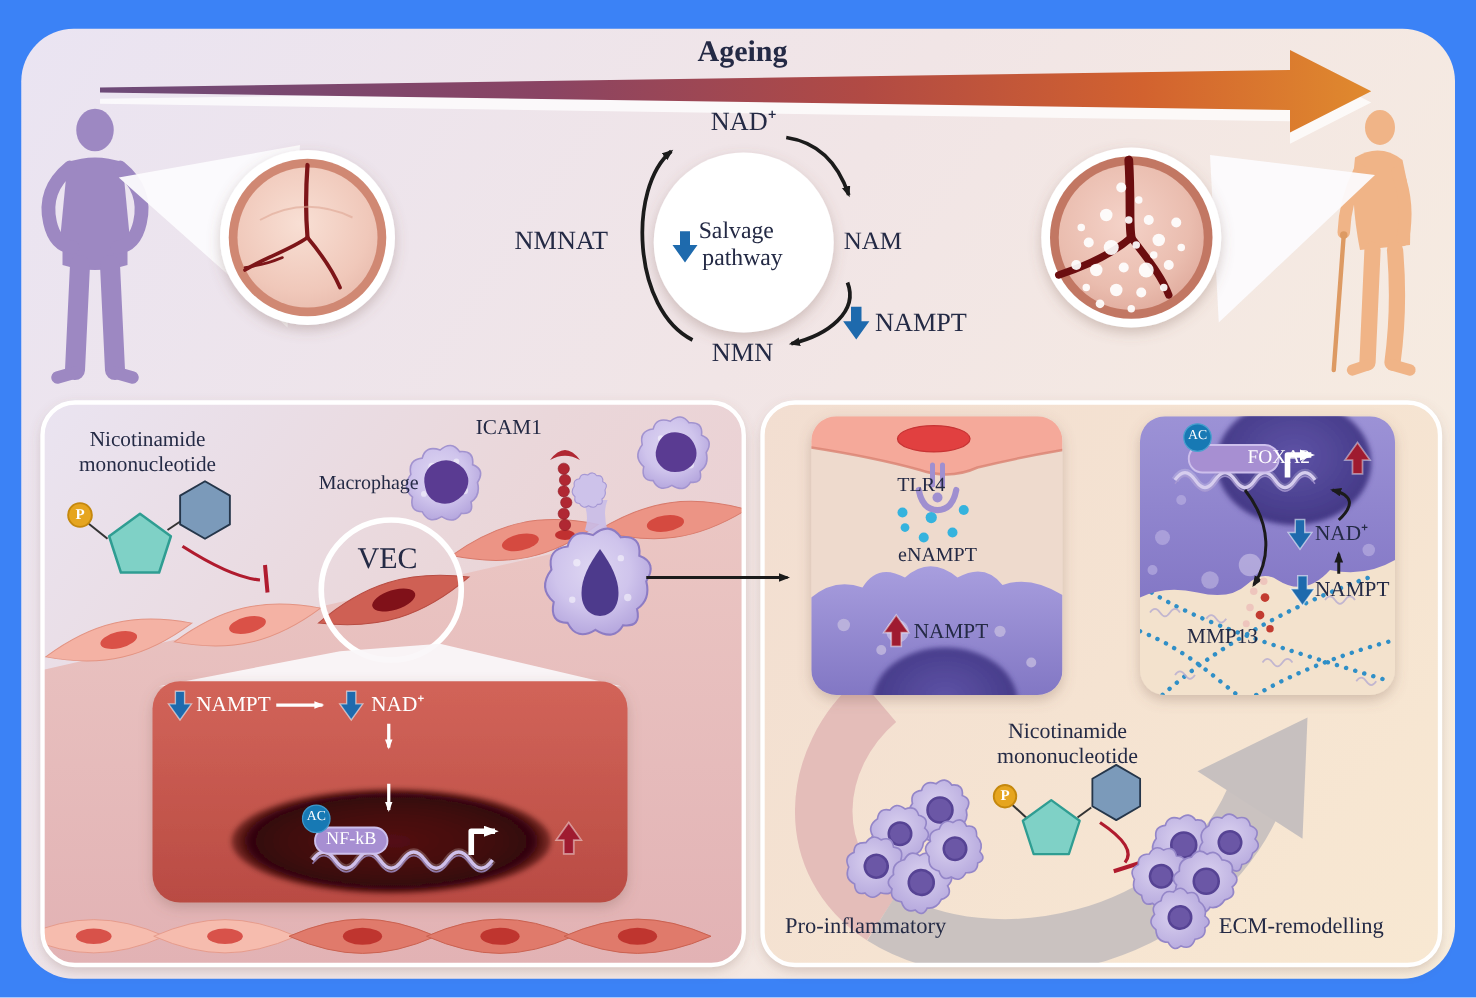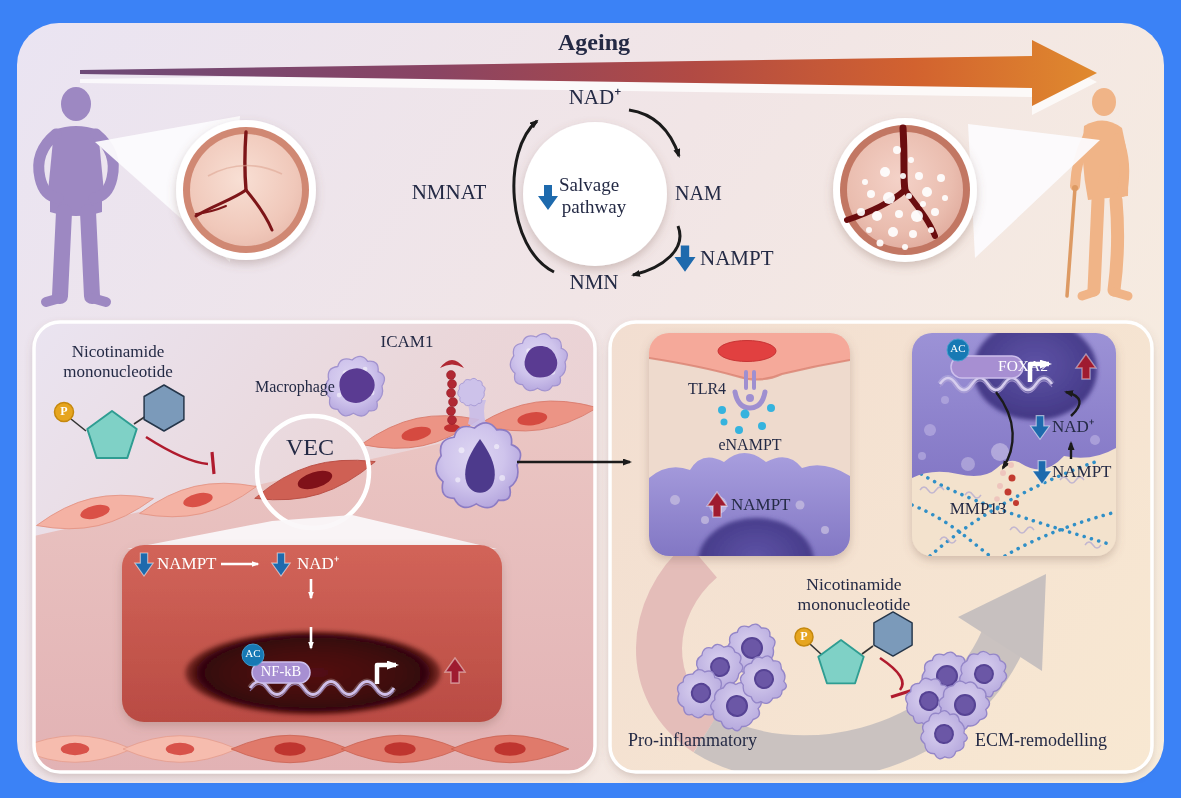--- a/index.html
+++ b/index.html
@@ -509,21 +509,21 @@
 <span class="t c" style="left:118px;top:363px;font-size:17px;">mononucleotide</span>
 <span class="t c w bold" style="left:64px;top:405px;font-size:12px;">P</span>
 <span class="t" style="left:255px;top:379px;font-size:16px;">Macrophage</span>
 <span class="t c" style="left:407px;top:333px;font-size:17px;">ICAM1</span>
 <span class="t c" style="left:310px;top:435px;font-size:24px;">VEC</span>
 <span class="t w" style="left:157px;top:555px;font-size:17px;">NAMPT</span>
 <span class="t w" style="left:297px;top:555px;font-size:17px;">NAD⁺</span>
 <span class="t c w" style="left:253px;top:648px;font-size:11px;">AC</span>
 <span class="t c w" style="left:281px;top:664px;font-size:14.5px;">NF-kB</span>
 
-<span class="t c" style="left:707px;top:381px;font-size:16px;">TLR4</span>
+<span class="t c" style="left:737px;top:381px;font-size:16px;">TLR4</span>
 <span class="t c" style="left:750px;top:437px;font-size:16px;">eNAMPT</span>
 <span class="t" style="left:731px;top:496px;font-size:17px;">NAMPT</span>
 <span class="t c w" style="left:958px;top:343px;font-size:11px;">AC</span>
 <span class="t c w" style="left:987px;top:358px;font-size:15.5px;margin-left:36px;">FOXA2</span>
 <span class="t" style="left:1052px;top:418px;font-size:17px;">NAD⁺</span>
 <span class="t" style="left:1052px;top:463px;font-size:17px;">NAMPT</span>
 <span class="t c" style="left:978px;top:500px;font-size:17px;">MMP13</span>
 <span class="t c" style="left:854px;top:575px;font-size:17.5px;">Nicotinamide</span>
 <span class="t c" style="left:854px;top:595px;font-size:17.5px;">mononucleotide</span>
 <span class="t c w bold" style="left:804px;top:630px;font-size:12px;">P</span>

